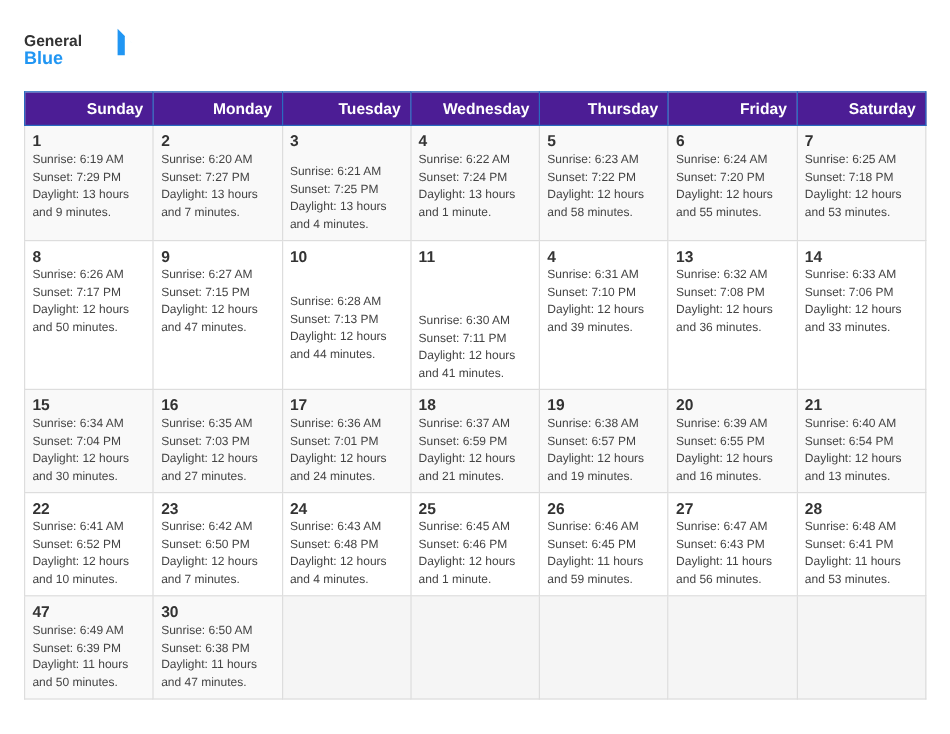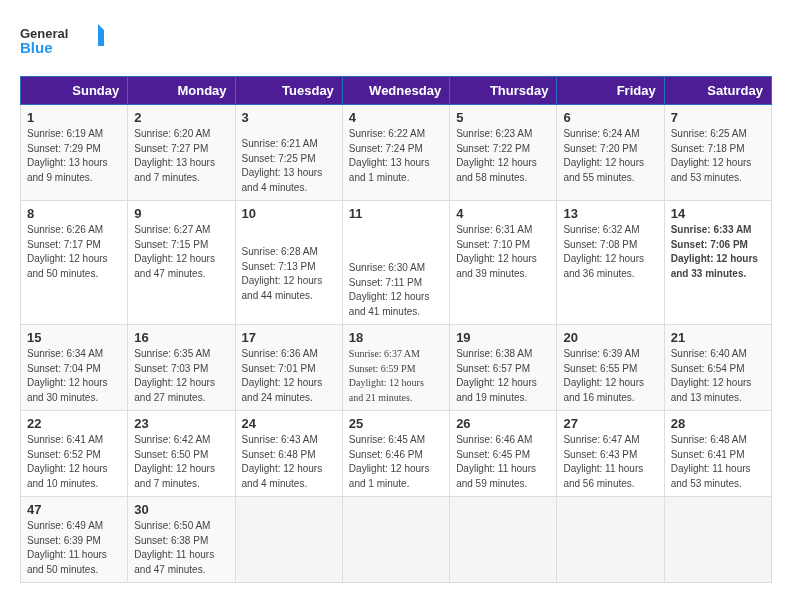--- a/index.html
+++ b/index.html
@@ -197,21 +197,21 @@
         </td>
         <td>
           <span class="day-num">13</span>
           <div class="day-info" style="white-space: pre-line;">Sunrise: 6:32 AM
 Sunset: 7:08 PM
 Daylight: 12 hours
 and 36 minutes.</div>
         </td>
         <td>
           <span class="day-num">14</span>
-          <div class="day-info" style="white-space: pre-line; font-weight: bold;">Sunrise: 6:33 AM
+          <div class="day-info" style="white-space: pre-line;">Sunrise: 6:33 AM
 Sunset: 7:06 PM
 Daylight: 12 hours
 and 33 minutes.</div>
         </td>
       </tr>
       <tr>
         <td>
           <span class="day-num">15</span>
           <div class="day-info" style="white-space: pre-line;">Sunrise: 6:34 AM
 Sunset: 7:04 PM
@@ -227,21 +227,21 @@
         </td>
         <td>
           <span class="day-num">17</span>
           <div class="day-info" style="white-space: pre-line;">Sunrise: 6:36 AM
 Sunset: 7:01 PM
 Daylight: 12 hours
 and 24 minutes.</div>
         </td>
         <td>
           <span class="day-num">18</span>
-          <div class="day-info" style="white-space: pre-line; font-family: Liberation Serif, serif;">Sunrise: 6:37 AM
+          <div class="day-info" style="white-space: pre-line;">Sunrise: 6:37 AM
 Sunset: 6:59 PM
 Daylight: 12 hours
 and 21 minutes.</div>
         </td>
         <td>
           <span class="day-num">19</span>
           <div class="day-info" style="white-space: pre-line;">Sunrise: 6:38 AM
 Sunset: 6:57 PM
 Daylight: 12 hours
 and 19 minutes.</div>

